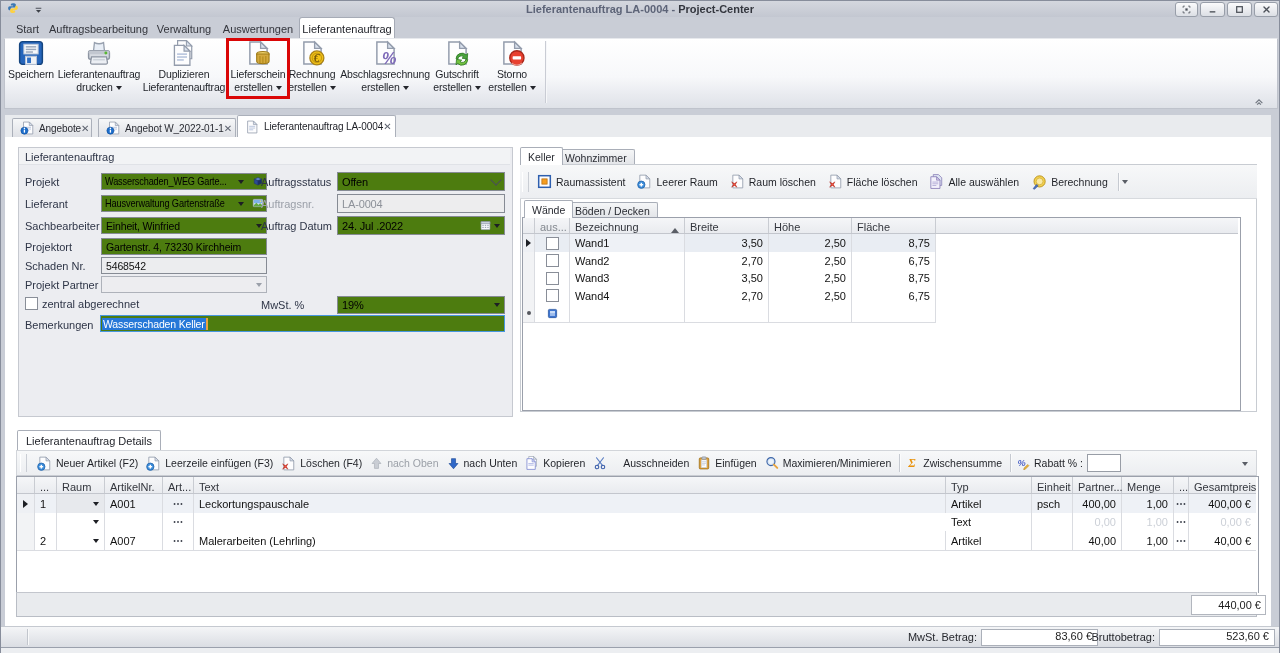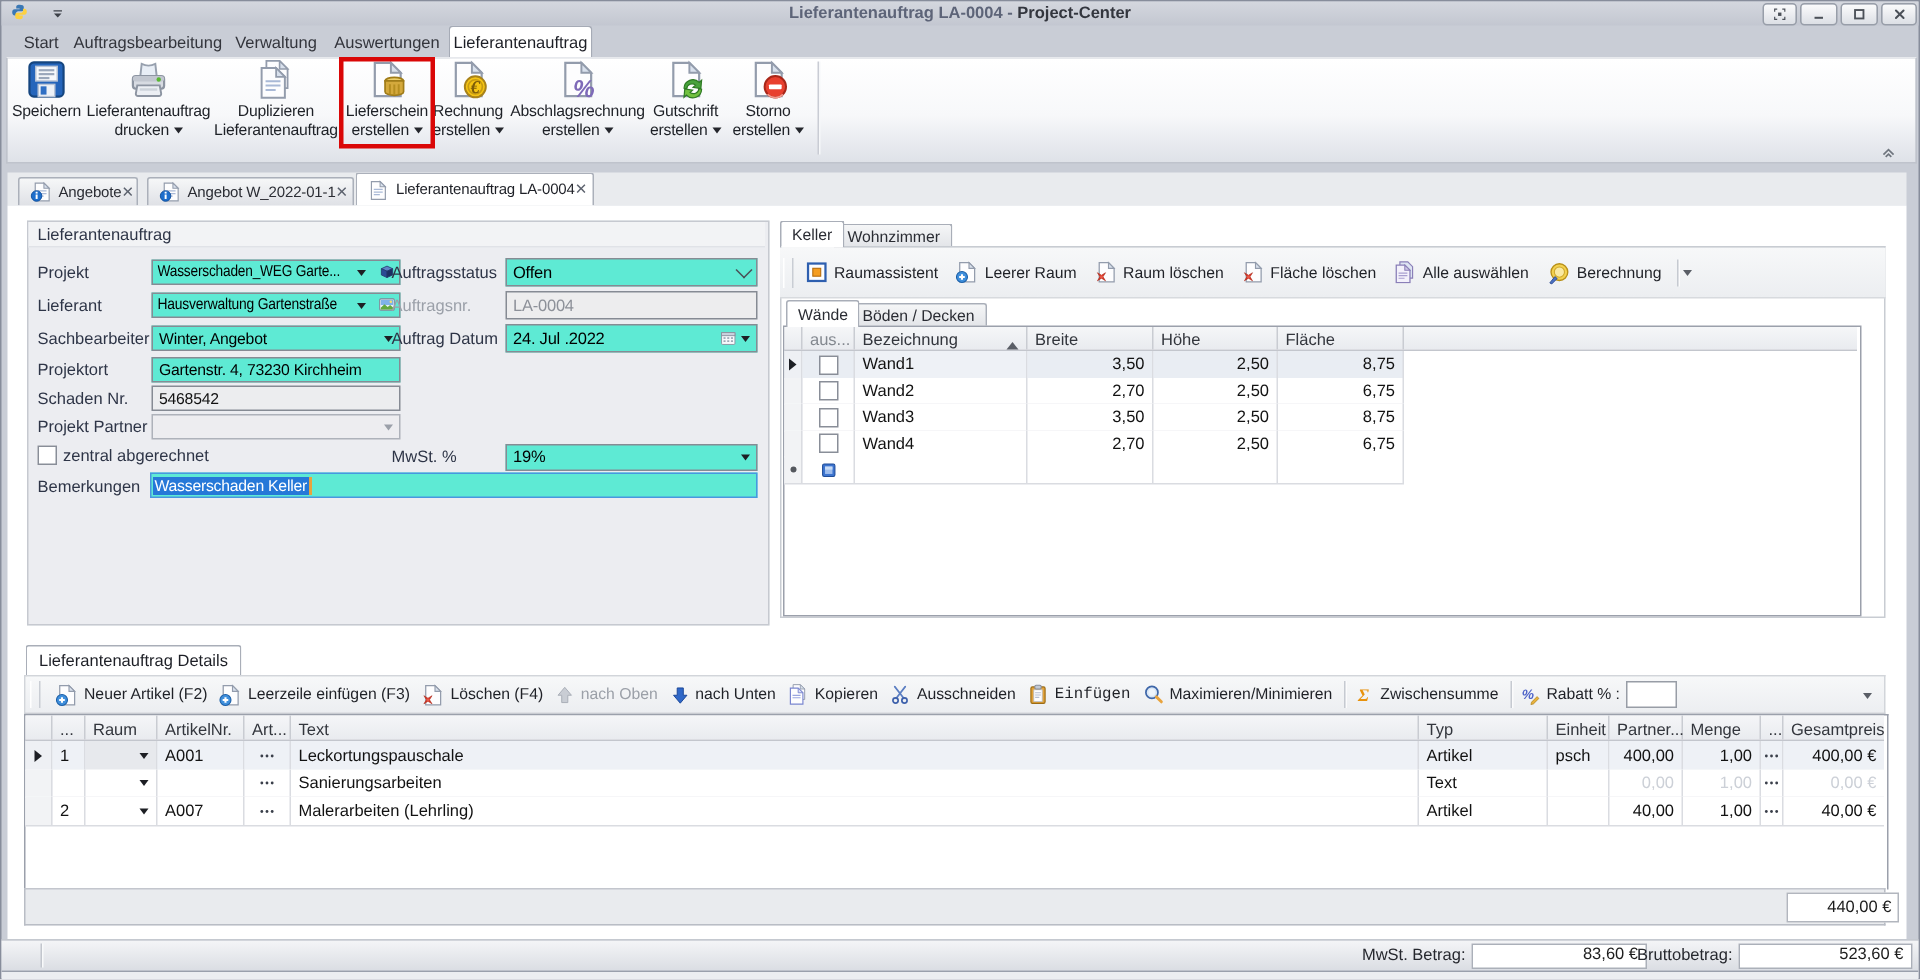--- a/index.html
+++ b/index.html
@@ -32,21 +32,21 @@
 .doctab{top:118px;height:19px;box-sizing:border-box;font-size:10px;letter-spacing:-0.1px;white-space:nowrap;background:linear-gradient(#f6f7f8,#dfe1e6);border:1px solid #abb0ba;border-bottom:none;
   border-radius:2px 2px 0 0;display:flex;align-items:center;padding:0 7px;color:#2a2c33;}
 #doctab-active{top:115px;height:22px;background:#fff;color:#1d1f26;}
 .doctab .x{margin-left:auto;color:#5c626e;font-weight:bold;font-size:10px;font-family:"DejaVu Sans",sans-serif;}
 
 #main{left:5px;top:137px;width:1266px;height:489px;background:#fff;}
 
 #formpanel{left:18px;top:147px;width:493px;height:268px;background:#ecedf1;border:1px solid #c6c9d0;}
 #formhead{left:19px;top:148px;width:491px;height:16px;background:#f2f3f5;border-bottom:1px solid #e0e2e7;}
 .flabel{color:#2e3547;white-space:nowrap;}
-.fbox{background:#5eead4;border:1px solid #868b94;display:flex;align-items:center;padding:0 4px;font-size:10.5px;letter-spacing:-0.15px;color:#000;white-space:nowrap;overflow:hidden;}
+.fbox{background:#4d7c0f;border:1px solid #868b94;display:flex;align-items:center;padding:0 4px;font-size:10.5px;letter-spacing:-0.15px;color:#000;white-space:nowrap;overflow:hidden;}
 .fbox>span:first-child{overflow:hidden;flex-shrink:1;}
 .fbox .tri,.fbox .chev,.fbox .ic{flex-shrink:0;}
 .fbox.gray{background:#ededee;color:#8d9199;}
 .fbox.dis{background:#ededf0;border-color:#aeb2ba;}
 .tri{width:0;height:0;border-left:3.5px solid transparent;border-right:3.5px solid transparent;border-top:4px solid #1d1f24;}
 .chev{width:7px;height:7px;border-right:1.4px solid #4a4e56;border-bottom:1.4px solid #4a4e56;transform:rotate(45deg);margin-top:-4px;}
 
 .ptab{height:17px;display:flex;align-items:center;padding:0 7px;font-size:10.5px;background:linear-gradient(#f5f6f7,#e2e4e8);
   border:1px solid #a9aeb8;border-bottom:none;border-radius:2px 2px 0 0;color:#2a2c33;}
 .ptab.on{background:#fff;}
@@ -390,21 +390,21 @@
         </svg>
       </i>
 </div>
 <div class="abs flabel" style="left:261px;top:198px;color:#9ba0a9;">Auftragsnr.</div>
 <div class="fbox gray abs" style="left:337px;top:194px;width:158px;height:17px;font-size:11px;">
   <span>LA-0004</span>
 </div>
 
 <div class="abs flabel" style="left:25px;top:220px;">Sachbearbeiter</div>
 <div class="fbox abs" style="left:101px;top:217px;width:156px;height:15px;">
-  <span style="flex:1;">Winter, Angebot</span>
+  <span style="flex:1;">Einheit, Winfried</span>
   <span class="tri"></span>
 </div>
 <div class="abs flabel" style="left:261px;top:220px;">Auftrag Datum</div>
 <div class="fbox abs" style="left:337px;top:216px;width:158px;height:17px;font-size:11px;">
   <span style="flex:1;">24. Jul .2022</span>
   <i class="ic">
         <svg width="11" height="11" viewBox="0 0 16 16">
           <rect x="1.5" y="2.5" width="13" height="11.5" rx="1" fill="#f7f9fc" stroke="#8a92a0" stroke-width="0.9"></rect>
           <rect x="1.5" y="2.5" width="13" height="3" fill="#c9d2de" stroke="#8a92a0" stroke-width="0.9"></rect>
           <g fill="#9aa5b4">
@@ -748,34 +748,34 @@
                 <path d="M9.6 1.2 V5.2 H13.6 Z" fill="#d9ddf4" stroke="#7a86d0" stroke-width="0.8"></path>
                 <g stroke="#9aa6e0" stroke-width="0.9">
                   <line x1="4.8" y1="7.4" x2="11.6" y2="7.4"></line>
                   <line x1="4.8" y1="9.4" x2="11.6" y2="9.4"></line>
                 </g>
               </g>
             </svg>
           </i>
           <span class="lbl">Kopieren</span>
         </div>
-    <div class="titem" style="margin-left:8px;">
+    <div class="titem" style="margin-left:8px;gap:12px;">
           <i class="ic">
             <svg width="14" height="14" viewBox="0 0 16 16">
               <g stroke="#5b7ec2" stroke-width="1.3" stroke-linecap="round">
                 <line x1="4" y1="2" x2="11" y2="11"></line>
                 <line x1="12" y1="2" x2="5" y2="11"></line>
               </g>
               <circle cx="4.6" cy="12.6" r="2" fill="none" stroke="#3f62ac" stroke-width="1.3"></circle>
               <circle cx="11.4" cy="12.6" r="2" fill="none" stroke="#3f62ac" stroke-width="1.3"></circle>
             </svg>
           </i>
           <span class="lbl">Ausschneiden</span>
         </div>
-    <div class="titem" style="margin-left:8px;font-family:Liberation Mono, monospace;">
+    <div class="titem" style="margin-left:8px;">
           <i class="ic">
             <svg width="14" height="14" viewBox="0 0 16 16">
               <rect x="2.6" y="2.2" width="10.8" height="12.6" rx="1.2" fill="#e2a33c" stroke="#9c6c14" stroke-width="0.9"></rect>
               <rect x="4.8" y="4.4" width="6.4" height="9" fill="#fdfdfe" stroke="#b9c0cc" stroke-width="0.6"></rect>
               <rect x="5.6" y="1" width="4.8" height="2.8" rx="0.9" fill="#c3c9d3" stroke="#858d9a" stroke-width="0.8"></rect>
               <g stroke="#b4bdd0" stroke-width="0.8">
                 <line x1="5.8" y1="6.6" x2="10.2" y2="6.6"></line>
                 <line x1="5.8" y1="8.4" x2="10.2" y2="8.4"></line>
                 <line x1="5.8" y1="10.2" x2="9" y2="10.2"></line>
               </g>
@@ -922,23 +922,20 @@
     <div class="gcell" style="left:146px;width:31px;justify-content:center;">
           <i class="ic">
             <svg width="12" height="12" viewBox="0 0 16 16">
               <g fill="#3a3f4a">
                 <circle cx="3.4" cy="8" r="1.25"></circle>
                 <circle cx="8" cy="8" r="1.25"></circle>
                 <circle cx="12.6" cy="8" r="1.25"></circle>
               </g>
             </svg>
           </i>
-        </div>
-    <div class="gcell" style="left:177px;width:752px;">
-          <span>Sanierungsarbeiten</span>
         </div>
     <div class="gcell" style="left:929px;width:86px;">
           <span>Text</span>
         </div>
     <div class="gcell" style="left:1015px;width:41px;">
           <span></span>
         </div>
     <div class="gcell num" style="left:1056px;width:49px;color:#ccd0d7;">
           <span>0,00</span>
         </div>

